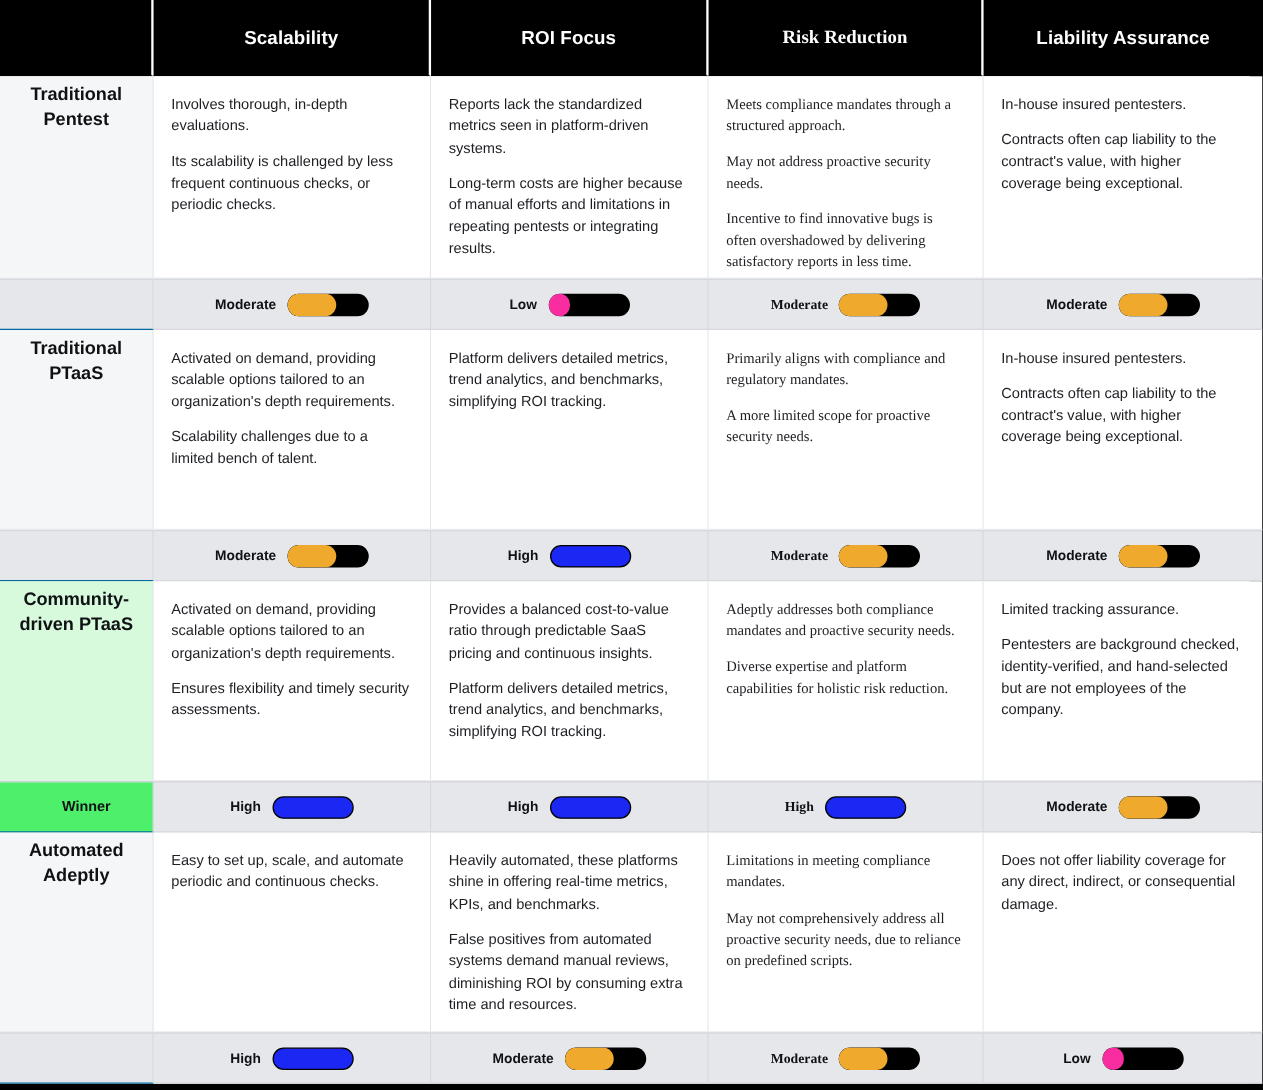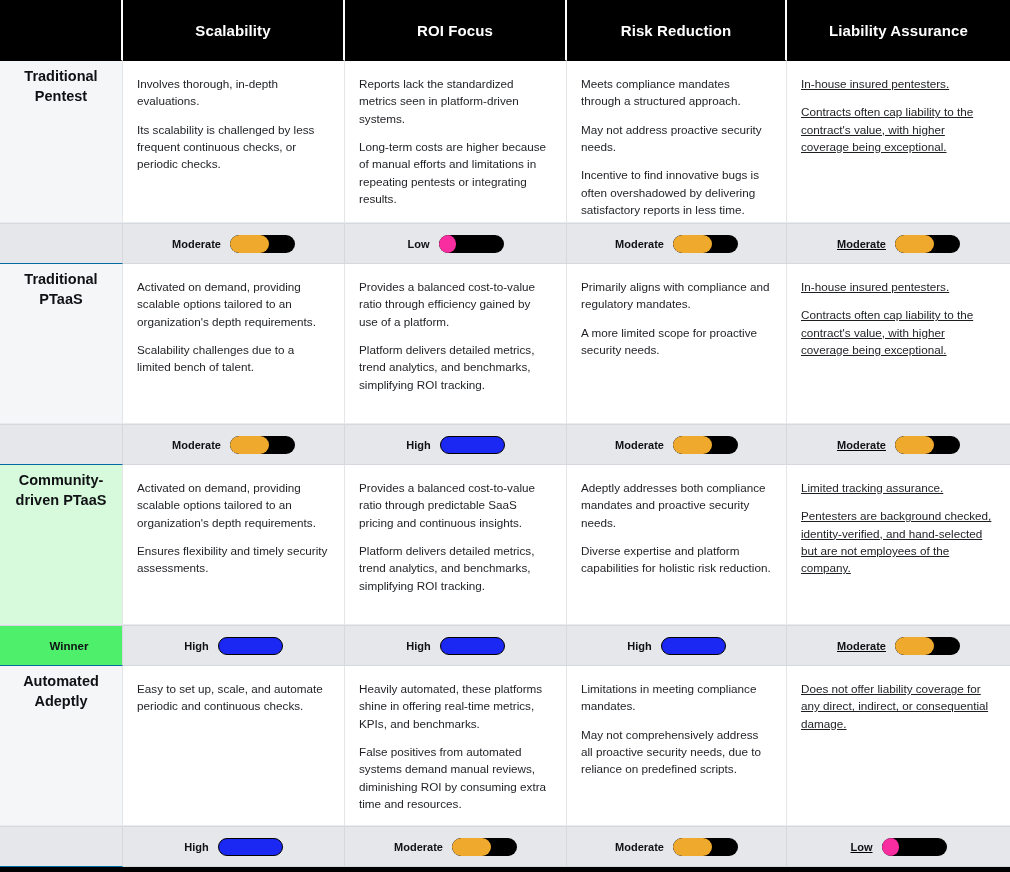--- a/index.html
+++ b/index.html
@@ -25,27 +25,27 @@
   .row {
     display: flex;
     width: 100%;
     background: #ffffff;
   }
 
   .cell {
     border-right: 1px solid #e3e5e9;
     position: relative;
   }
-  .cell:last-child { border-right: none; text-decoration: underline; }
+  .cell:last-child { border-right: none; }
 
   
   .col-label   { width: 123px; flex: 0 0 123px; }
   .col-a       { width: 222px; flex: 0 0 222px; }
   .col-b       { width: 222px; flex: 0 0 222px; }
-  .col-c       { width: 220px; flex: 0 0 220px; }
+  .col-c       { width: 220px; flex: 0 0 220px; font-family: Liberation Serif, serif; }
   .col-d       { width: 223px; flex: 0 0 223px; }
 
   
   .header-row {
     height: 61px;
     background: #000000;
     display: flex;
     align-items: stretch;
   }
   .header-cell {
@@ -235,21 +235,20 @@
       </div>
       <div class="row content-row" style="height: 160px;">
         <div class="cell col-label label-cell">
           <span>Traditional PTaaS</span>
         </div>
         <div class="cell col-a text-cell">
           <p>Activated on demand, providing scalable options tailored to an organization's depth requirements.</p>
           <p>Scalability challenges due to a limited bench of talent.</p>
         </div>
         <div class="cell col-b text-cell">
-          <p>Provides a balanced cost-to-value ratio through efficiency gained by use of a platform.</p>
           <p>Platform delivers detailed metrics, trend analytics, and benchmarks, simplifying ROI tracking.</p>
         </div>
         <div class="cell col-c text-cell">
           <p>Primarily aligns with compliance and regulatory mandates.</p>
           <p>A more limited scope for proactive security needs.</p>
         </div>
         <div class="cell col-d text-cell">
           <p>In-house insured pentesters.</p>
           <p>Contracts often cap liability to the contract's value, with higher coverage being exceptional.</p>
         </div>

